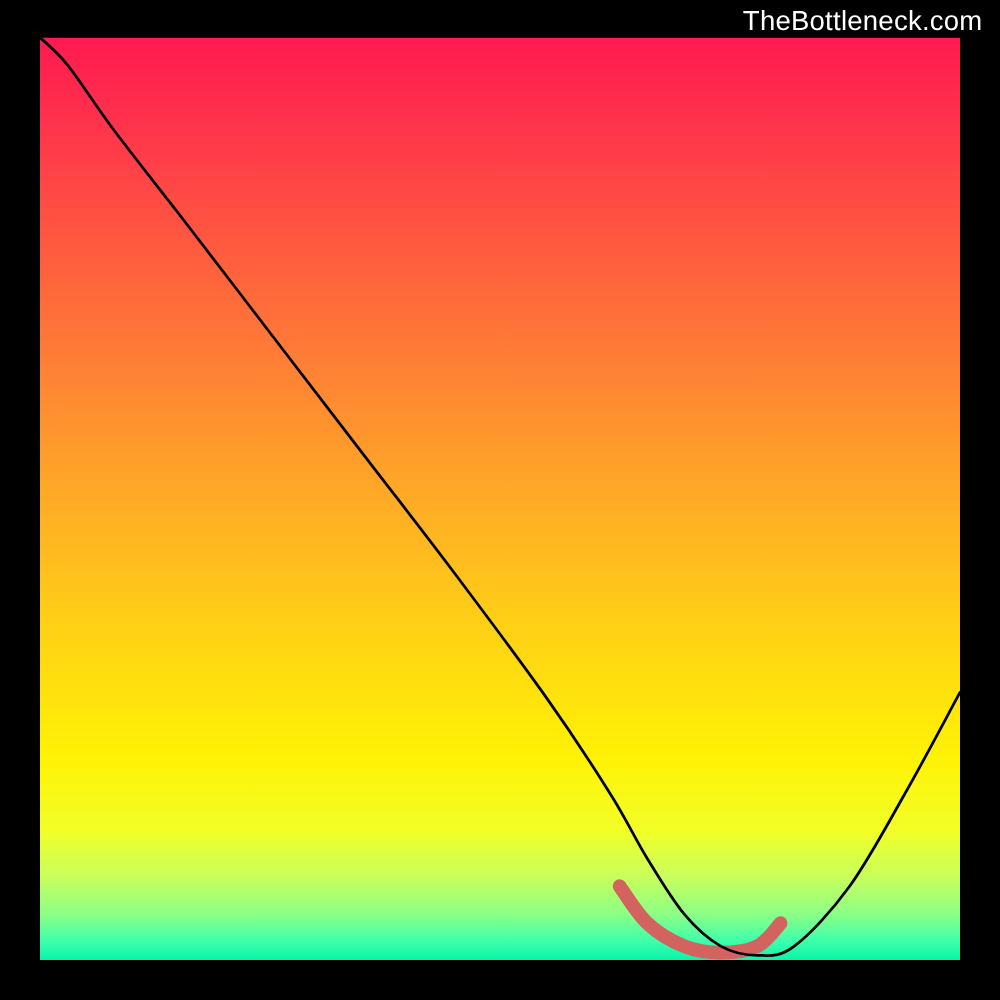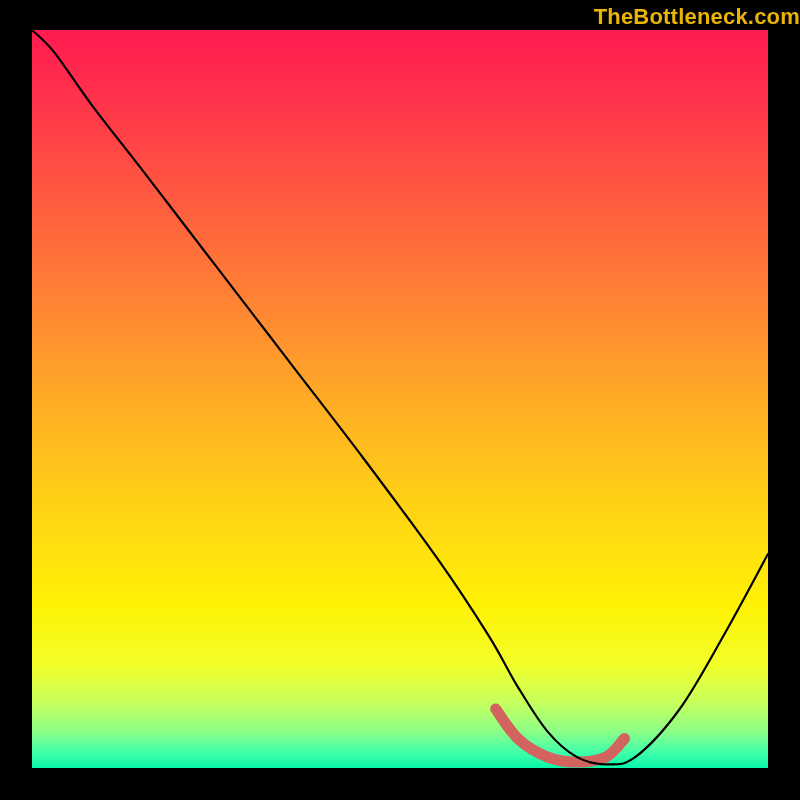--- a/index.html
+++ b/index.html
@@ -13,24 +13,24 @@
   }
   .frame {
     position: relative;
     width: 800px;
     height: 800px;
     background: #000;
   }
   .watermark {
     position: absolute;
     top: 4px;
-    right: 0;
-    color: #eab308;
+    right: 14px;
+    color: #ffffff;
     font-size: 22px;
-    font-weight: 700;
+    font-weight: 400;
     letter-spacing: 0.2px;
     z-index: 10;
   }
   .plot-area {
     position: absolute;
     left: 32px;
     top: 30px;
     width: 736px;
     height: 738px;
     overflow: hidden;

